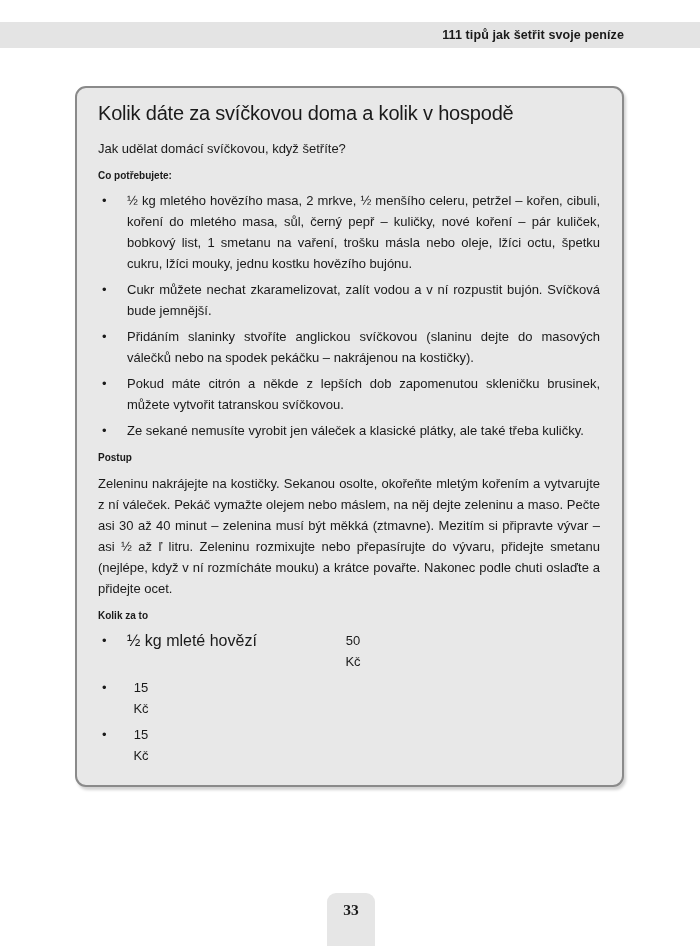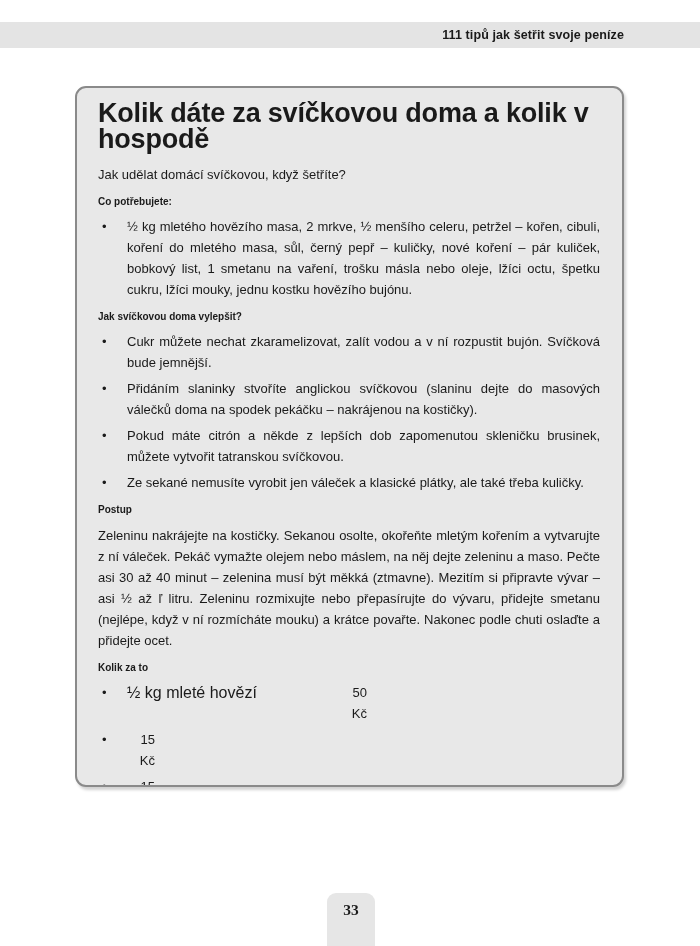--- a/index.html
+++ b/index.html
@@ -23,40 +23,40 @@
   }
   .band-title{font-size:12.5px;font-weight:700;letter-spacing:0.1px;}
   .recipe-box{
     position:absolute;left:75px;top:86px;width:549px;height:701px;
     box-sizing:border-box;background:var(--box-bg);
     border:2px solid var(--box-border);border-radius:11px;
     box-shadow:2px 3px 3px rgba(0,0,0,0.18);
     padding:8px 22px 10px 21px;overflow:hidden;
   }
   .recipe-title{
-    font-size:27px;font-weight:700;letter-spacing:-0.2px;
+    font-size:20px;font-weight:400;letter-spacing:-0.2px;
     margin:4px 0 12px 0;line-height:26px;
   }
   .body-text{font-size:13px;line-height:21px;}
   p.para{margin:5px 0 5px 0;text-align:justify;}
   p.intro{margin:8px 0 0 0;text-align:left;}
   h2.sec{
     font-size:10px;line-height:21px;font-weight:700;
     margin:6px 0 4px 0;
   }
   ul.bullets{list-style:none;margin:0;padding:0;}
   ul.bullets li{display:flex;margin:0 0 5px 0;}
   .bullet{
     flex:none;width:29px;box-sizing:border-box;padding-left:4px;
     line-height:21px;font-size:13px;
   }
   .li-text{flex:1;text-align:justify;line-height:21px;font-size:13px;}
   ul.costs li{margin-bottom:5px;}
   .cost-label{flex:none;width:212px;line-height:21px;font-size:16px;}
-  .cost-price{flex:none;width:28px;text-align:right;line-height:21px;font-size:13px;}
+  .cost-price{flex:none;width:28px;text-align:center;line-height:21px;font-size:13px;}
   .page-tab{
     position:absolute;left:327px;top:893px;width:48px;height:53px;
     background:var(--tab-bg);border-radius:9px 9px 0 0;
     box-sizing:border-box;padding-top:8px;text-align:center;
   }
   .page-num{
     font-family:"Liberation Serif",serif;font-weight:700;font-size:15.5px;text-align:right;
   }
 </style>
 </head>
@@ -73,29 +73,28 @@
   <p class="para intro">Jak udělat domácí svíčkovou, když šetříte?</p>
 
   <h2 class="sec">Co potřebujete:</h2>
   <ul class="bullets">
     <li>
       <span class="bullet">•</span>
       <span class="li-text">½ kg mletého hovězího masa, 2 mrkve, ½ menšího celeru, petržel – kořen, cibuli, koření do mletého masa, sůl, černý pepř – kuličky, nové koření – pár kuliček, bobkový list, 1 smetanu na vaření, trošku másla nebo oleje, lžíci octu, špetku cukru, lžíci mouky, jednu kostku hovězího bujónu.</span>
     </li>
   </ul>
 
-  <h2 class="sec">Jak svíčkovou doma vylepšit?</h2>
   <ul class="bullets">
     <li>
       <span class="bullet">•</span>
       <span class="li-text">Cukr můžete nechat zkaramelizovat, zalít vodou a v ní rozpustit bujón. Svíčková bude jemnější.</span>
     </li>
     <li>
       <span class="bullet">•</span>
-      <span class="li-text">Přidáním slaninky stvoříte anglickou svíčkovou (slaninu dejte do masových válečků doma na spodek pekáčku – nakrájenou na kostičky).</span>
+      <span class="li-text">Přidáním slaninky stvoříte anglickou svíčkovou (slaninu dejte do masových válečků nebo na spodek pekáčku – nakrájenou na kostičky).</span>
     </li>
     <li>
       <span class="bullet">•</span>
       <span class="li-text">Pokud máte citrón a někde z lepších dob zapomenutou skleničku brusinek, můžete vytvořit tatranskou svíčkovou.</span>
     </li>
     <li>
       <span class="bullet">•</span>
       <span class="li-text">Ze sekané nemusíte vyrobit jen váleček a klasické plátky, ale také třeba kuličky.</span>
     </li>
   </ul>

